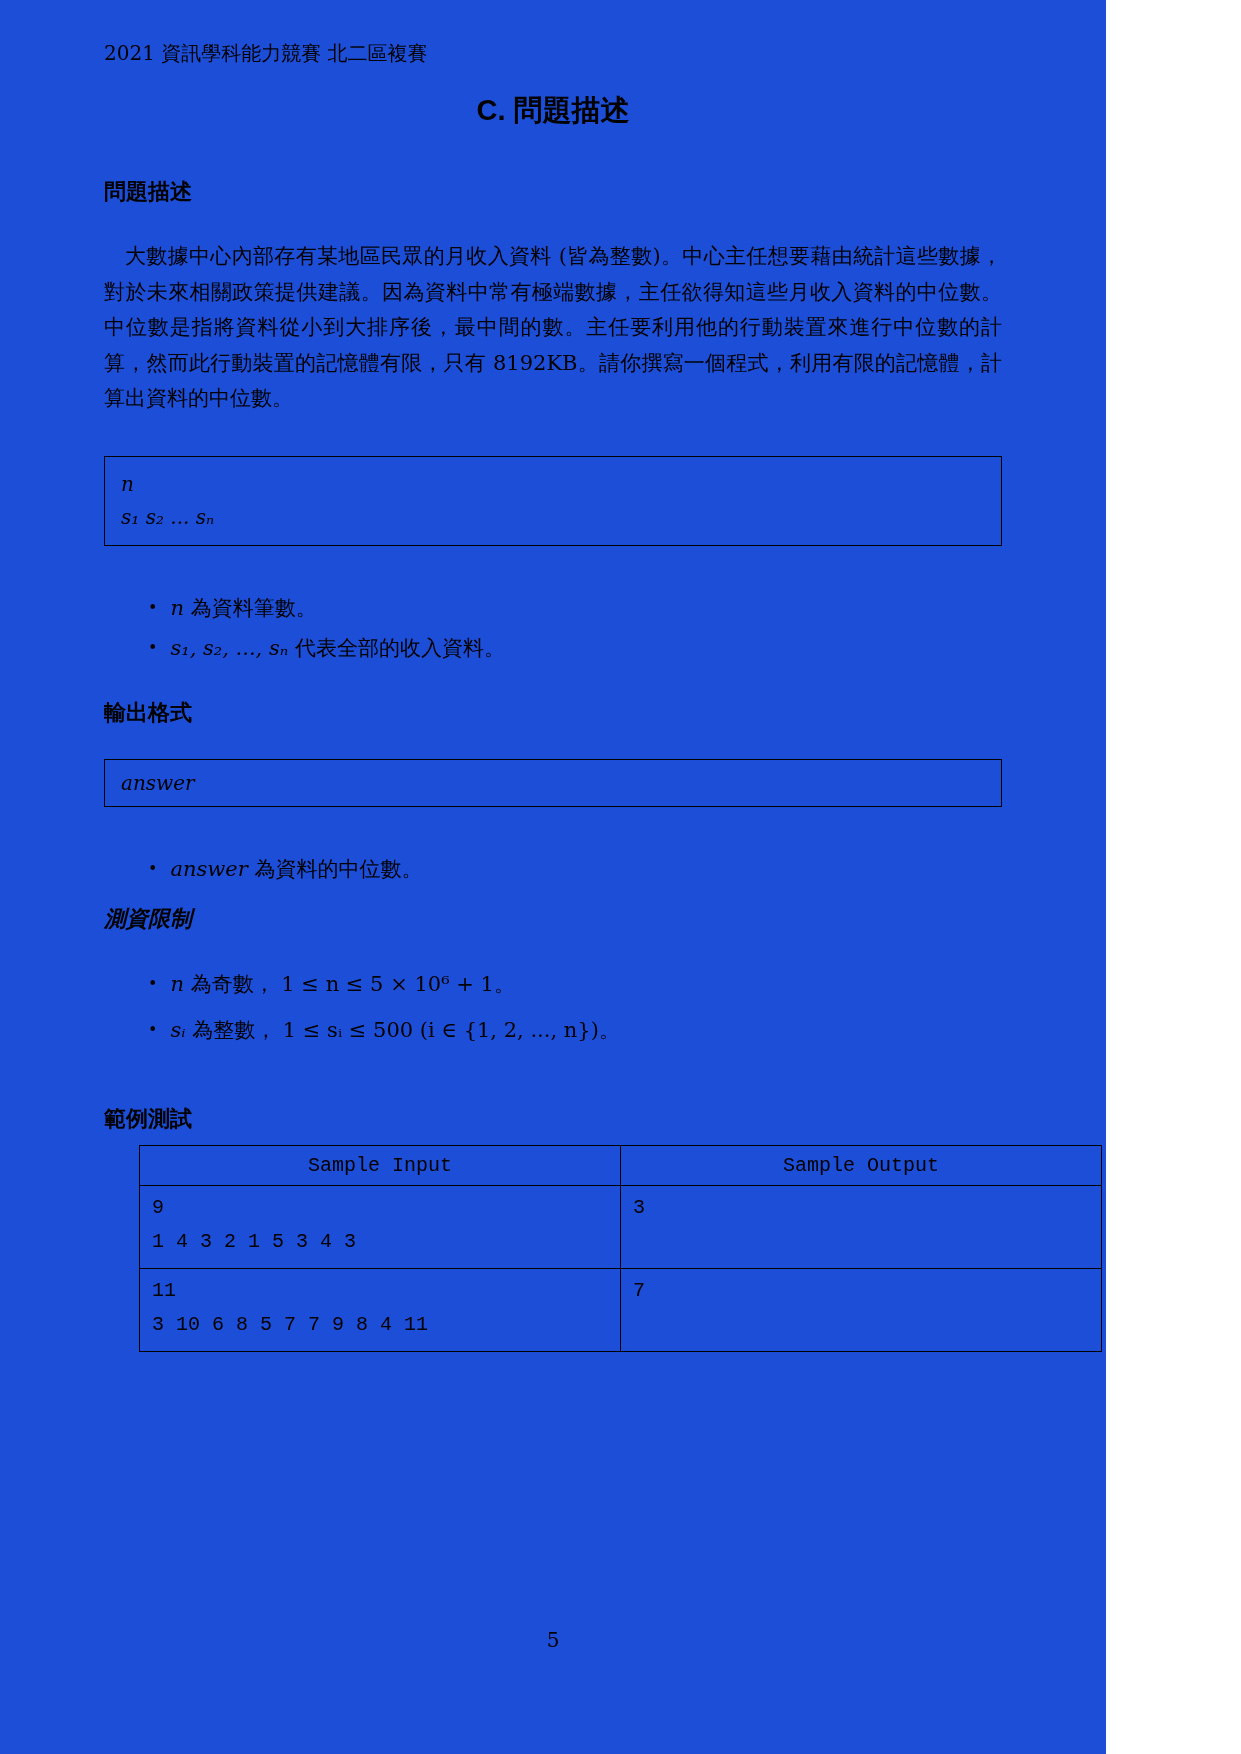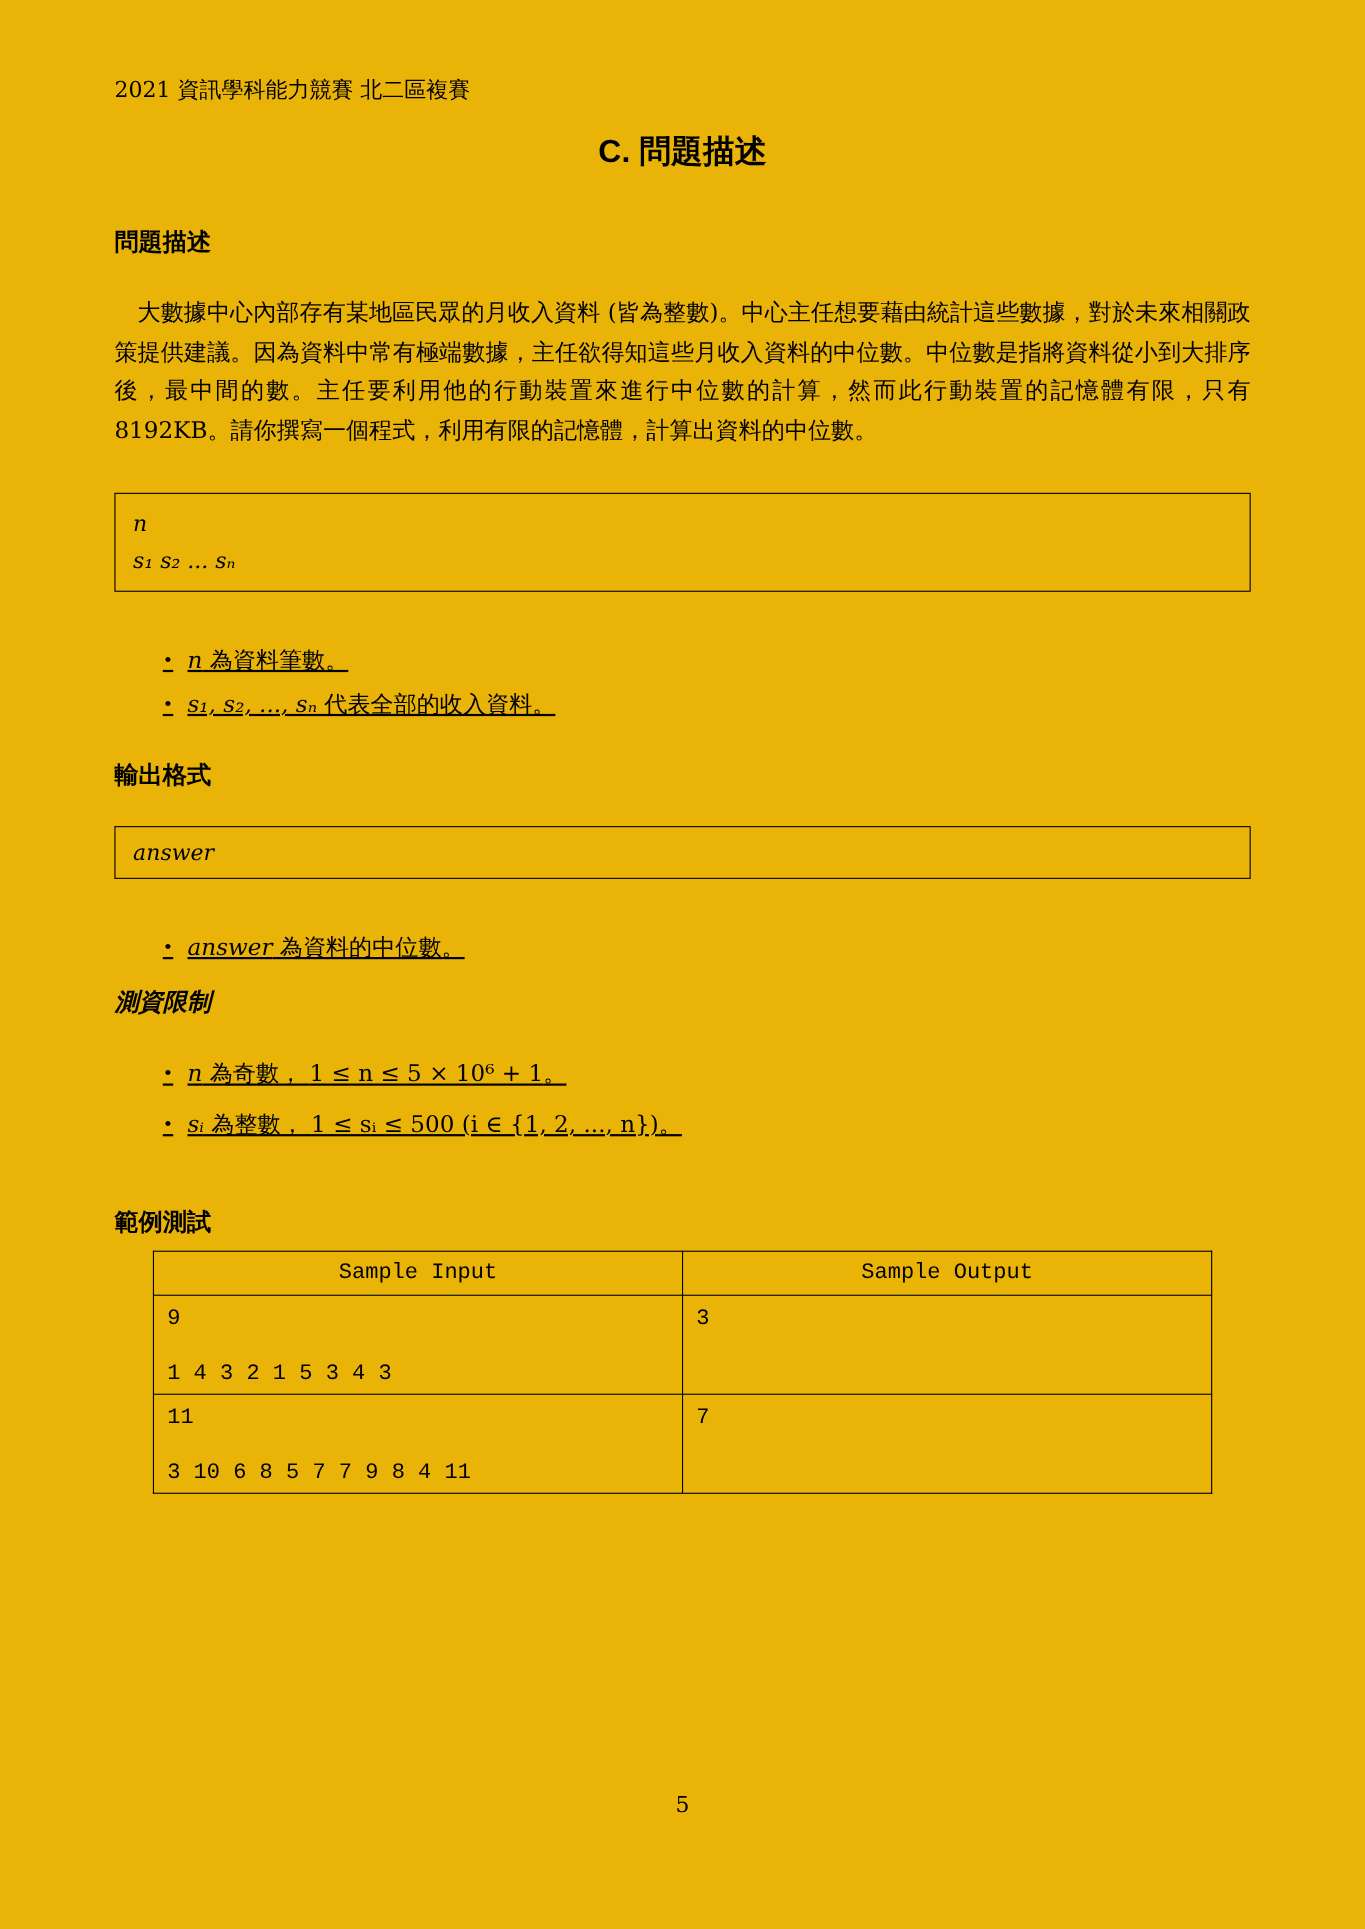--- a/index.html
+++ b/index.html
@@ -1,24 +1,24 @@
 <!DOCTYPE html>
 <html><head>
 <meta charset="utf-8">
 <style>
   * { box-sizing: border-box; }
   html, body { margin: 0; padding: 0; background: #ffffff; }
   .page {
     position: relative;
-    width: 1241px;
+    width: 1106px;
     height: 1754px;
-    background: #eab308;
+    background: #1d4ed8;
     color: #000000;
     font-family: "DejaVu Serif", "Liberation Serif", serif;
-    padding: 68px 104px 0 104px;
+    padding: 40px 104px 0 104px;
     overflow: hidden;
   }
   .doc-header {
     font-size: 20px;
     line-height: 26px;
   }
   .doc-title {
     margin-top: 26px;
     text-align: center;
     font-family: "Liberation Sans", "DejaVu Sans", sans-serif;
@@ -59,21 +59,20 @@
   }
   .mexpr {
     font-style: normal;
     font-family: "DejaVu Serif", "DejaVu Sans", serif;
   }
   ul.bullets {
     margin: 42px 0 0 0;
     padding: 0 0 0 44px;
     list-style: none;
     font-size: 21px;
-    text-decoration: underline;
   }
   ul.bullets li { line-height: 40px; }
   ul.bullets li::before {
     content: "\2022";
     font-size: 16px;
     margin-right: 13px;
     vertical-align: 2px;
   }
   ul.bullets.constraints { margin-top: 28px; }
   ul.bullets.constraints li { line-height: 45px; }
@@ -94,21 +93,21 @@
     text-align: center;
     vertical-align: middle;
     width: 481px;
   }
   table.sample-table td {
     height: 83px;
     vertical-align: top;
     padding: 5px 0 0 12px;
   }
   table.sample-table td .cell-line { line-height: 34px; }
-  table.sample-table td .cell-line + .cell-line { margin-top: 16px; }
+  table.sample-table td .cell-line + .cell-line { margin-top: 0; }
   .page-number {
     position: absolute;
     left: 0;
     right: 0;
     top: 1628px;
     text-align: center;
     font-size: 20px;
   }
 </style>
 </head>

